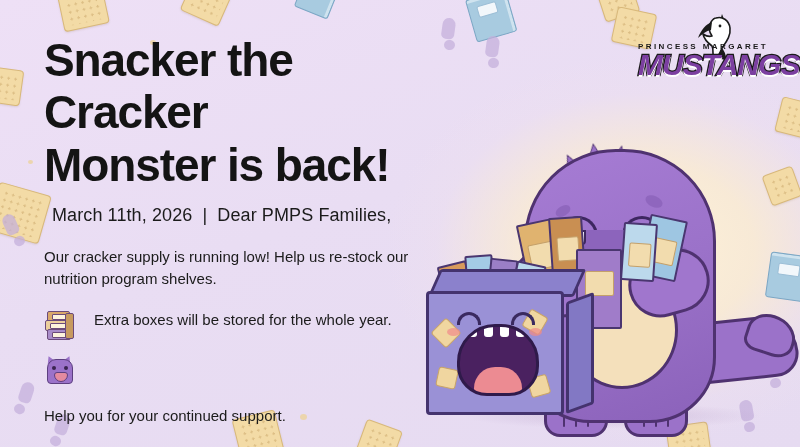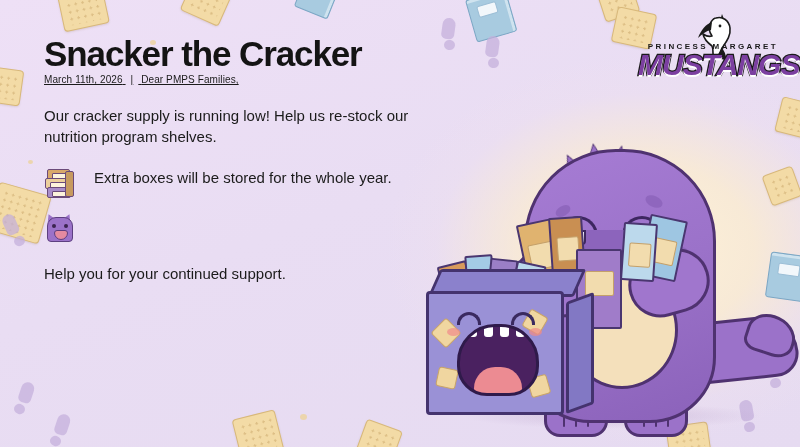--- a/index.html
+++ b/index.html
@@ -36,38 +36,38 @@
     width:100%;height:100%;background:#a8cbe0;border:1.6px solid #7ba6c4;border-radius:3px;
     box-shadow:-3px 3px 0 #cfe3ef inset;
   }
   .book .label{
     position:absolute;top:22%;left:22%;width:46%;height:24%;
     background:#f2f7fb;border-radius:2px;border:1px solid #9cbed6;
   }
   
   .logo{position:absolute;right:22px;top:12px;width:140px;height:78px;}
   .logo .top-word{
-    position:absolute;top:30px;left:0;width:100%;text-align:right;
+    position:absolute;top:30px;left:0;width:100%;text-align:left;
     font-size:8px;letter-spacing:2.4px;font-weight:700;color:#1a1a1a;
   }
   .logo .horse{position:absolute;left:54px;top:0px;width:48px;height:52px;}
   .logo .main-word{
     position:absolute;top:38px;left:0;width:100%;text-align:center;
     font-size:30px;font-weight:900;font-style:italic;color:#7b3fa0;
     letter-spacing:-1px;line-height:1;
     -webkit-text-stroke:2.5px #1a1a1a;paint-order:stroke fill;
     text-shadow:0 2px 0 #fff;
   }
   
   .content{position:absolute;left:44px;top:34px;width:390px;z-index:5;}
   .headline{
-    font-size:35px;line-height:1.14;font-weight:900;color:#141414;
-    letter-spacing:-1.1px;margin:0 0 0 0;
-  }
-  .dateline{font-size:10px;color:#1b1b1b;margin:0 0 20px 0;letter-spacing:.1px;text-decoration:underline;}
+    font-size:46px;line-height:1.14;font-weight:900;color:#141414;
+    letter-spacing:-1.1px;margin:0 0 14px 0;
+  }
+  .dateline{font-size:18px;color:#1b1b1b;margin:0 0 20px 8px;letter-spacing:.1px;}
   .intro{font-size:15px;line-height:1.42;color:#1b1b1b;margin:11px 0 20px 0;}
   .bullets{margin:0;padding:0;list-style:none;}
   .bullet{display:flex;align-items:flex-start;gap:12px;margin-bottom:16px;}
   .bullet .txt{font-size:15px;line-height:1.37;color:#1b1b1b;padding-top:1px;margin-left:8px;}
   .bicon{width:30px;height:30px;flex:0 0 30px;position:relative;}
   .closing{font-size:15px;color:#1b1b1b;margin:22px 0 0 0;}
   
   .bx{position:absolute;border:1.7px solid #6b4a7a;border-radius:2px;}
   .bx i{position:absolute;left:18%;top:28%;width:64%;height:42%;
         background:#fdf3dc;border:1.4px solid #6b4a7a;border-radius:1px;}
@@ -238,20 +238,21 @@
       <circle cx="28" cy="14" r="1.4" fill="#1a1a1a"></circle>
       <path d="M30 36 C33 40 35 45 34 50 C31 47 28 44 26 44 Z" fill="#1a1a1a"></path>
     </svg>
     <div class="top-word">PRINCESS MARGARET</div>
     <div class="main-word">MUSTANGS</div>
   </div>
 
   <div class="content">
     <h1 class="headline">
       <span>Snacker the Cracker</span><br>
+      <span>Monster is back!</span>
     </h1>
 
     <div class="dateline">
       <span>March 11th, 2026</span>
       <span style="padding:0 5px;">|</span>
       <span>Dear PMPS Families,</span>
     </div>
 
     <p class="intro">Our cracker supply is running low! Help us re-stock our nutrition program shelves.</p>
 

